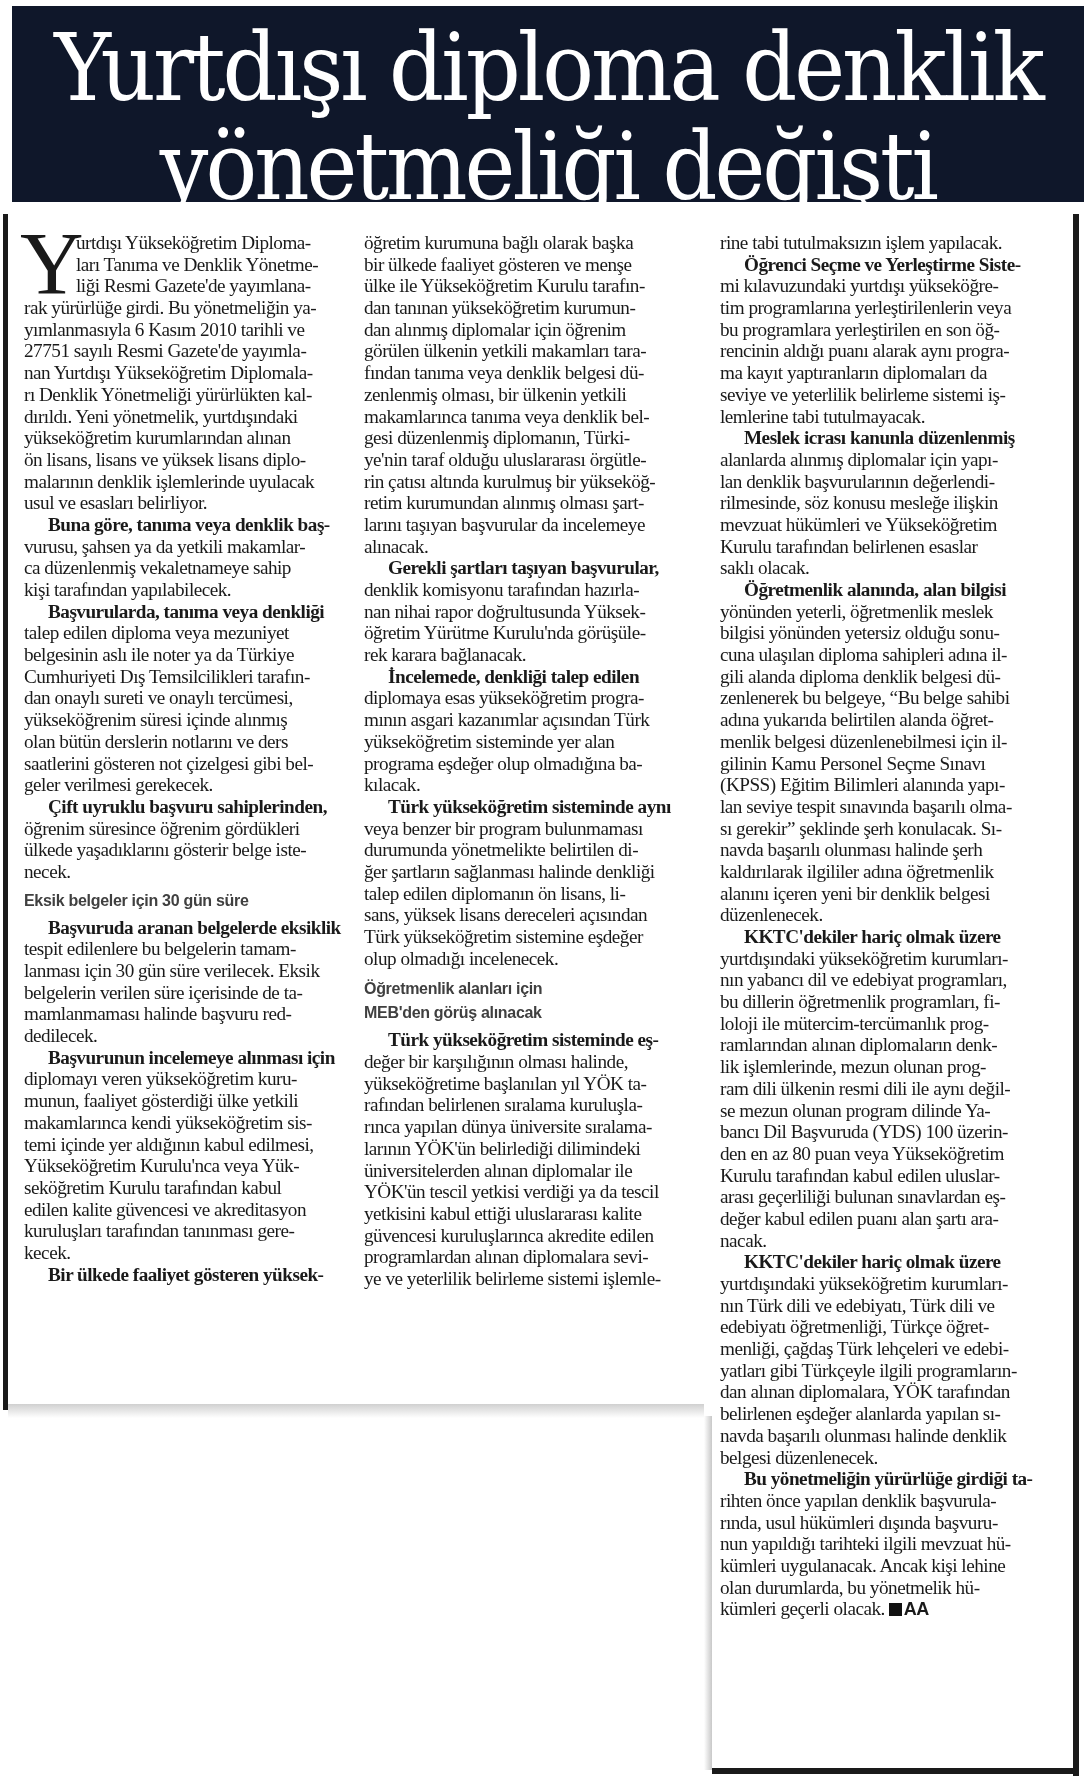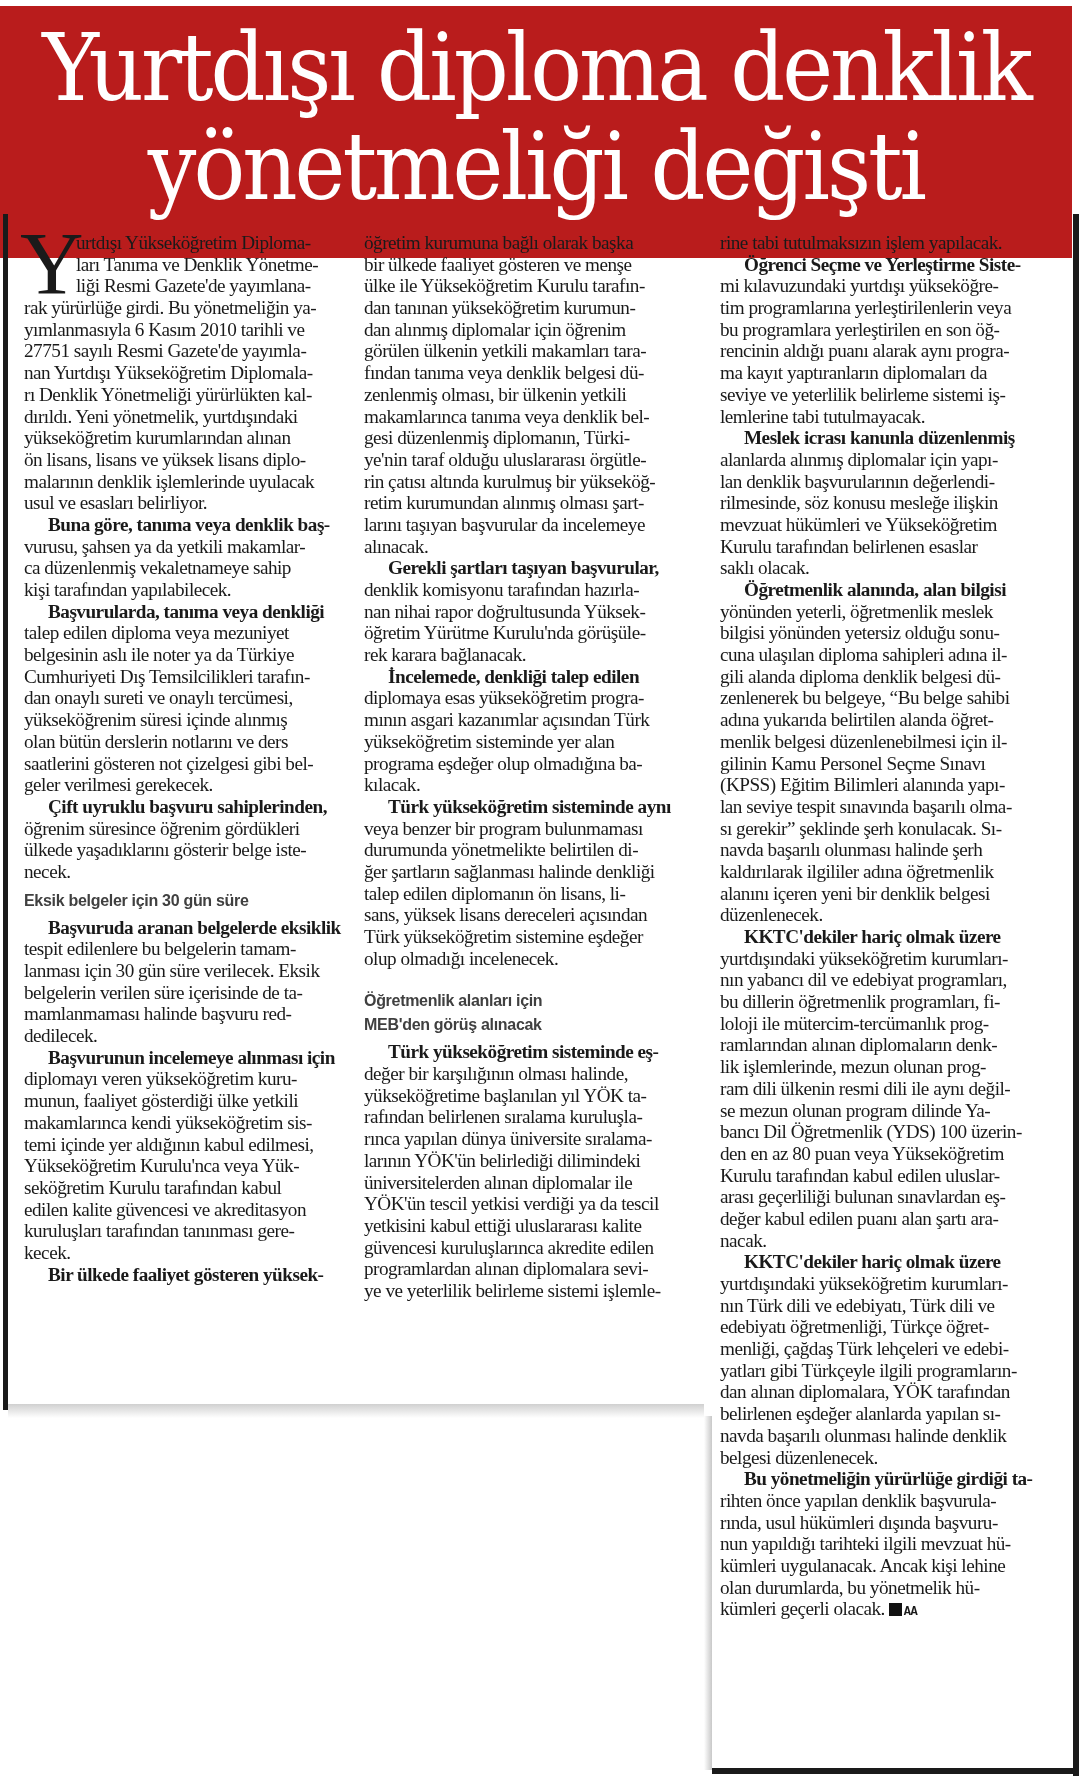--- a/index.html
+++ b/index.html
@@ -1,19 +1,19 @@
 <!DOCTYPE html>
 <html><head>
 <meta charset="utf-8">
 <style>
   html, body { margin: 0; padding: 0; background: #ffffff; }
   body { width: 1092px; height: 1780px; position: relative; overflow: hidden;
          font-family: "Liberation Serif", "DejaVu Serif", serif; color: #1a1a1a; }
-  .banner { position: absolute; left: 0; top: 6px; width: 1072px; height: 252px;
-            background: #b91c1c; }
+  .banner { position: absolute; left: 12px; top: 6px; width: 1072px; height: 196px;
+            background: #0f172a; }
   .headline { position: absolute; left: 0; right: 0; top: 12px; text-align: center;
               color: #ffffff; font-family: "DejaVu Serif", "Liberation Serif", serif;
               font-size: 86px; line-height: 92px; letter-spacing: -3px;
               transform: scaleY(1.08); transform-origin: top center; font-weight: normal; }
   .headline div { white-space: nowrap; }
   .frame-left { position: absolute; left: 3px; top: 214px; width: 5px; height: 1196px; background: #1a1a1a; }
   .frame-right { position: absolute; left: 1073px; top: 214px; width: 6px; height: 1562px; background: #1a1a1a; }
   .frame-bottom { position: absolute; left: 712px; top: 1768px; width: 367px; height: 6px; background: #1a1a1a; }
   .shadow-left { position: absolute; left: 704px; top: 1416px; width: 8px; height: 354px;
                  background: linear-gradient(to right, #ffffff, #c8c8c8); }
@@ -26,21 +26,21 @@
   .ln { white-space: nowrap; height: 21.7px; }
   .ind { padding-left: 24px; font-weight: bold; }
   .drop-wrap { position: relative; }
   .dropcap { position: absolute; left: -4px; top: -4px; font-size: 88px; line-height: 72px;
              font-family: "Liberation Serif", serif; color: #1a1a1a; }
   .dc-line { padding-left: 52px; }
   .subhead { font-family: "Liberation Sans", "DejaVu Sans", sans-serif; font-weight: bold;
              font-size: 16px; line-height: 24px; letter-spacing: -0.3px; color: #404040;
              margin: 6px 0 4px 0; white-space: nowrap; }
   .end-mark { display: inline-block; width: 13px; height: 13px; background: #111; margin: 0 2px 0 4px; vertical-align: -1px; }
-  .credit { font-family: Liberation Mono, monospace; font-weight: bold; font-size: 12px; }
+  .credit { font-family: Liberation Sans, sans-serif; font-weight: bold; font-size: 18px; }
 </style>
 </head>
 <body>
 
 <div class="banner">
   <h1 class="headline" style="margin:0">
     <div>Yurtdışı diploma denklik</div>
     <div>yönetmeliği değişti</div>
   </h1>
 </div>
@@ -139,21 +139,21 @@
       <div class="ln">kılacak.</div>
       <div class="ln ind">Türk yükseköğretim sisteminde aynı</div>
       <div class="ln">veya benzer bir program bulunmaması</div>
       <div class="ln">durumunda yönetmelikte belirtilen di-</div>
       <div class="ln">ğer şartların sağlanması halinde denkliği</div>
       <div class="ln">talep edilen diplomanın ön lisans, li-</div>
       <div class="ln">sans, yüksek lisans dereceleri açısından</div>
       <div class="ln">Türk yükseköğretim sistemine eşdeğer</div>
       <div class="ln">olup olmadığı incelenecek.</div>
     </div>
-  <div class="subhead" style="margin-top:20px">
+  <div class="subhead" style="margin-top:8px">
     <div>Öğretmenlik alanları için</div>
     <div>MEB'den görüş alınacak</div>
   </div>
   <div id="c2b">
       <div class="ln ind">Türk yükseköğretim sisteminde eş-</div>
       <div class="ln">değer bir karşılığının olması halinde,</div>
       <div class="ln">yükseköğretime başlanılan yıl YÖK ta-</div>
       <div class="ln">rafından belirlenen sıralama kuruluşla-</div>
       <div class="ln">rınca yapılan dünya üniversite sıralama-</div>
       <div class="ln">larının YÖK'ün belirlediği dilimindeki</div>
@@ -202,21 +202,21 @@
       <div class="ln">düzenlenecek.</div>
       <div class="ln ind">KKTC'dekiler hariç olmak üzere</div>
       <div class="ln">yurtdışındaki yükseköğretim kurumları-</div>
       <div class="ln">nın yabancı dil ve edebiyat programları,</div>
       <div class="ln">bu dillerin öğretmenlik programları, fi-</div>
       <div class="ln">loloji ile mütercim-tercümanlık prog-</div>
       <div class="ln">ramlarından alınan diplomaların denk-</div>
       <div class="ln">lik işlemlerinde, mezun olunan prog-</div>
       <div class="ln">ram dili ülkenin resmi dili ile aynı değil-</div>
       <div class="ln">se mezun olunan program dilinde Ya-</div>
-      <div class="ln">bancı Dil Öğretmenlik (YDS) 100 üzerin-</div>
+      <div class="ln">bancı Dil Başvuruda (YDS) 100 üzerin-</div>
       <div class="ln">den en az 80 puan veya Yükseköğretim</div>
       <div class="ln">Kurulu tarafından kabul edilen uluslar-</div>
       <div class="ln">arası geçerliliği bulunan sınavlardan eş-</div>
       <div class="ln">değer kabul edilen puanı alan şartı ara-</div>
       <div class="ln">nacak.</div>
       <div class="ln ind">KKTC'dekiler hariç olmak üzere</div>
       <div class="ln">yurtdışındaki yükseköğretim kurumları-</div>
       <div class="ln">nın Türk dili ve edebiyatı, Türk dili ve</div>
       <div class="ln">edebiyatı öğretmenliği, Türkçe öğret-</div>
       <div class="ln">menliği, çağdaş Türk lehçeleri ve edebi-</div>

